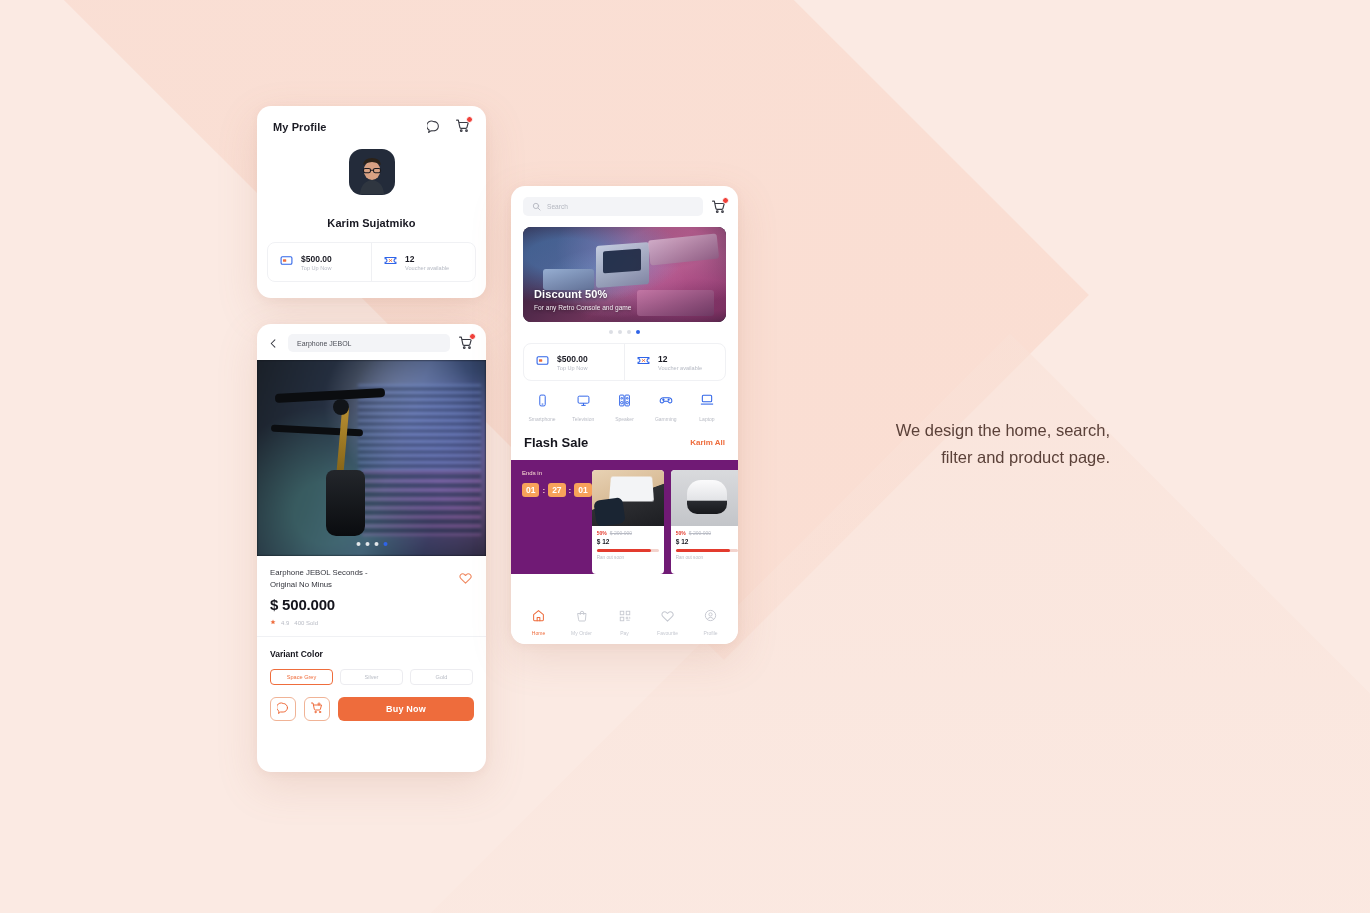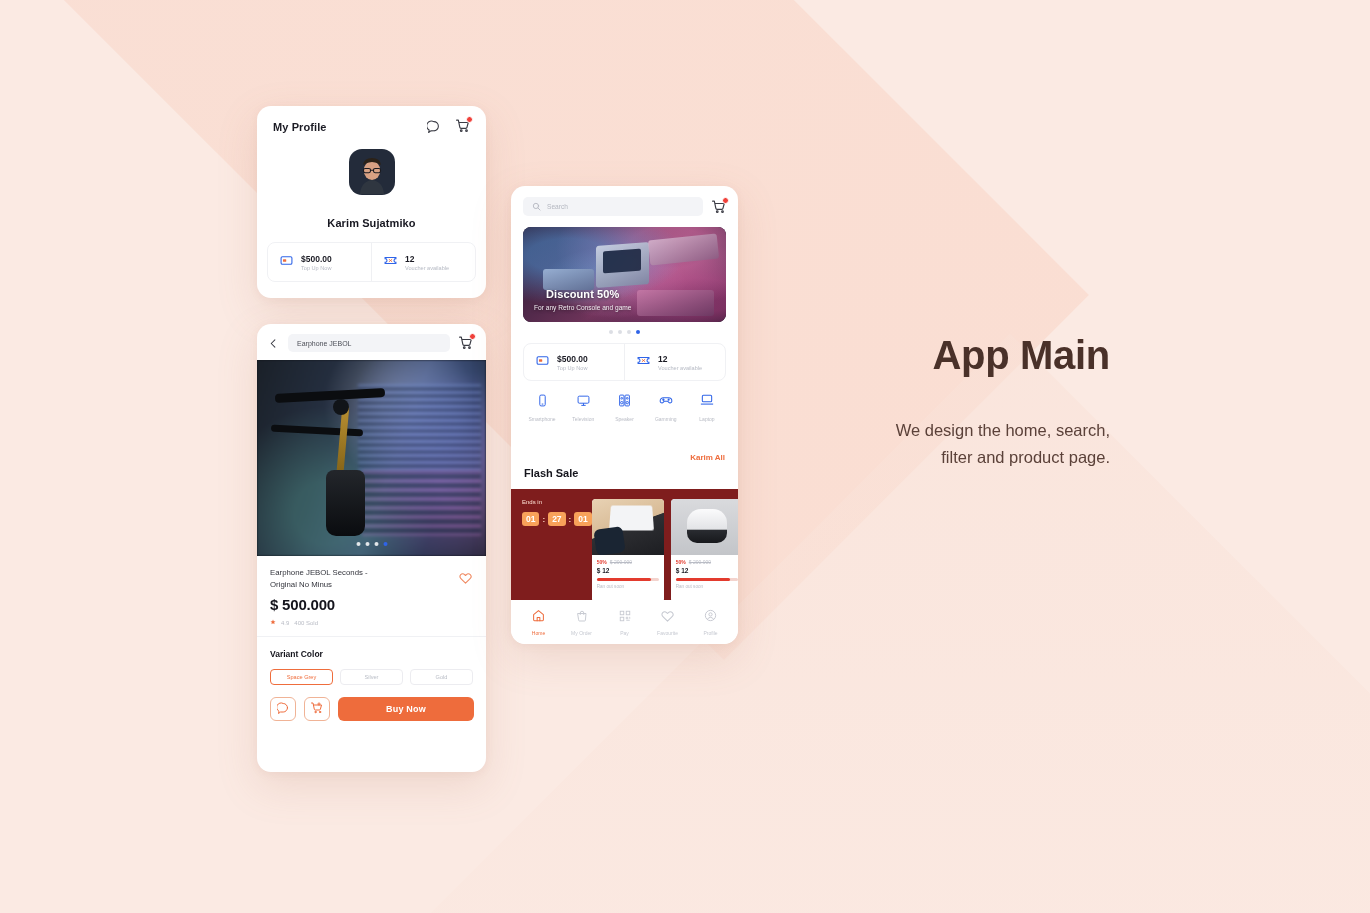--- a/index.html
+++ b/index.html
@@ -189,39 +189,39 @@
   .bn-box1 { left:36%; top:18%; width:26%; height:44%;
     background: linear-gradient(160deg,#cfd7e6,#7d8aa5); transform:skewY(-4deg); opacity:.9;}
   .bn-box1::after{content:""; position:absolute; left:14%; top:14%; width:72%; height:52%;
     background:#1e2c44; border-radius:2px;}
   .bn-box2 { left:10%; top:44%; width:25%; height:22%;
     background: linear-gradient(160deg,#9fb6d8,#5f7196); opacity:.9;}
   .bn-box3 { left:62%; top:10%; width:34%; height:26%;
     background: linear-gradient(160deg,#d9b7cf,#8b5f84); transform:rotate(-6deg); opacity:.85;}
   .bn-box4 { left:56%; top:66%; width:38%; height:28%;
     background: linear-gradient(160deg,#c77ba8,#6c3a63); opacity:.85;}
-  .bn-txts { position:absolute; left:11px; bottom:11px;text-align:center; }
+  .bn-txts { position:absolute; left:11px; bottom:11px; }
   .bn-h { font-size:11px; font-weight:bold; color:#fff; letter-spacing:.1px;
           text-shadow:0 1px 3px rgba(0,0,0,.5);}
   .bn-s { font-size:6.6px; color:#f2eef2; margin-top:4px; text-shadow:0 1px 3px rgba(0,0,0,.5);}
   .hm-dots { display:flex; justify-content:center; gap:5px; margin-top:8px;}
   .hm-dots i { width:4px; height:4px; border-radius:50%; background:#dcdee4; display:block;}
   .hm-dots i.on { background:#2f64e8; }
 
   .hm-stats { margin: 9px 12px 0 12px; border:1px solid #f0f1f4; border-radius:8px;
               display:flex; height:38px; }
   .hm-cats { display:flex; justify-content:space-between; padding: 12px 14px 0 14px;}
   .cat { display:flex; flex-direction:column; align-items:center; gap:5px; width:34px;}
   .cat-lbl { font-size:5px; color:#b9bcc5; }
   .hm-fs-head { display:flex; align-items:center; justify-content:space-between;
                 padding: 13px 13px 0 13px;}
-  .fs-title { font-size:11px; font-weight:bold; color:#15151d;margin-top:32px;}
+  .fs-title { font-size:13px; font-weight:bold; color:#15151d;}
   .fs-all { font-size:8px; font-weight:bold; color:#ee6c3c;}
 
-  .fs-panel { margin-top:10px; background:#7f1d1d; height:114px; display:flex;
+  .fs-panel { margin-top:10px; background:#701a75; height:114px; display:flex;
               padding: 10px 0 0 0; position:relative;}
   .fs-left { width:88px; padding-left:11px; }
   .fs-endsin { font-size:6px; color:#ffe3d6; }
   .fs-timer { display:flex; align-items:center; gap:3px; margin-top:7px;}
   .tt { background:#f8a25a; color:#fff; font-size:8.5px; font-weight:bold;
         border-radius:3px; padding:2px 4px; }
   .tc { color:#ffd9c6; font-size:8px; font-weight:bold;}
   .fs-cards { display:flex; gap:7px; }
   .fs-card { width:72px; background:#fff; border-radius:4px; overflow:hidden; }
   .fs-img { height:56px; position:relative; overflow:hidden; }
@@ -633,19 +633,19 @@
           <path d="M6.5 19a6 6 0 0 1 11 0"></path>
         </svg>
       </span>
       <span class="nv-lbl">Profile</span>
     </div>
   </div>
 </div>
 
 <div id="feature-text">
   <div class="ft-title">
-    <span>App Main</span><br>
+    <br>
   </div>
   <div class="ft-sub">
     <span>We design the home, search,</span><br>
     <span>filter and product page.</span>
   </div>
 </div>
 
 </body></html>

